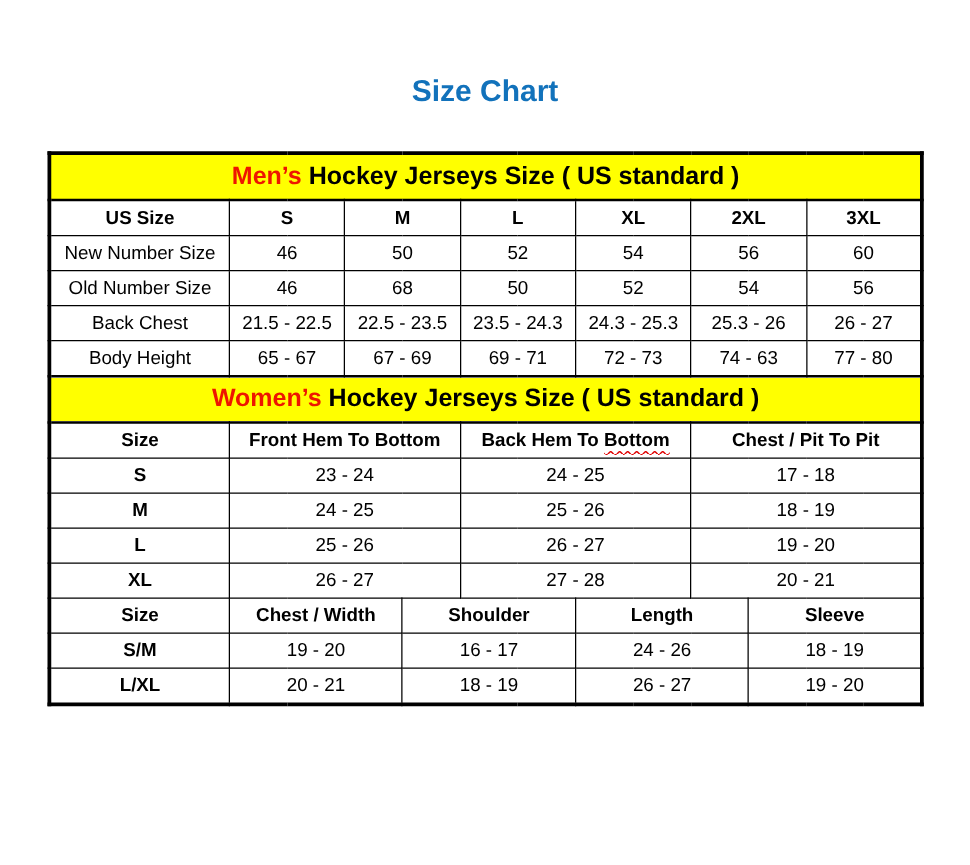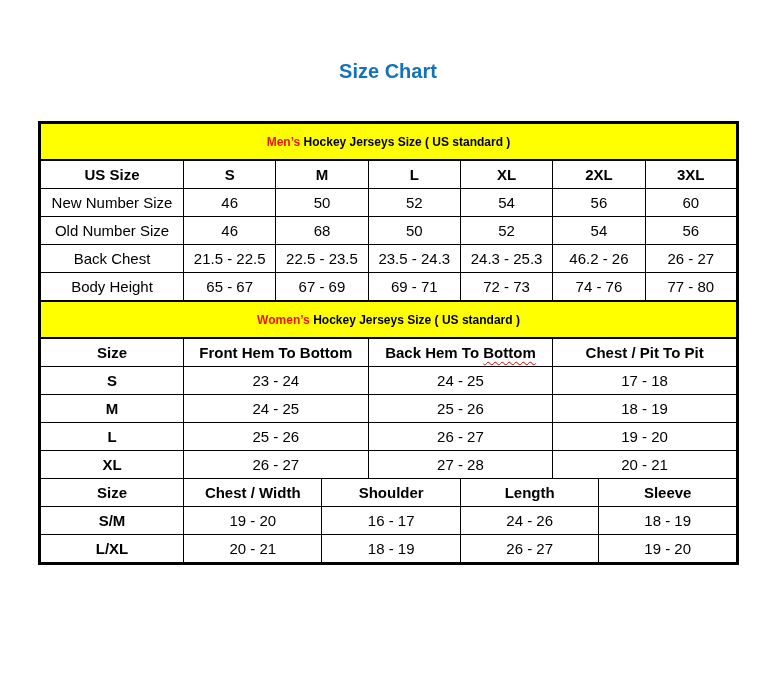--- a/index.html
+++ b/index.html
@@ -3,35 +3,35 @@
 <meta charset="utf-8">
 <style>
   html,body{margin:0;padding:0;}
   body{
     width:776px;height:692px;background:#ffffff;
     font-family:"Liberation Sans", sans-serif;color:#000;
     position:relative;overflow:hidden;
   }
   .page-title{
     margin:60px 0 0 0;padding:0;text-align:center;
-    font-size:20px;font-weight:bold;color:#1272BB;letter-spacing:0px;
+    font-size:24px;font-weight:bold;color:#1272BB;letter-spacing:0px;
   }
   .chart-wrap{position:absolute;left:38px;top:121px;}
   table.size-chart{
     border-collapse:collapse;table-layout:fixed;width:701px;
     border:3px solid #000;
   }
   col.label-col{width:144px;}
   td,th{
     border:1.5px solid #000;text-align:center;vertical-align:middle;
     padding:0 2px;font-size:15px;font-weight:normal;
     white-space:nowrap;overflow:hidden;height:27px;
   }
   tr.banner-row td{
-    background:#FFFF00;height:35px;font-size:12px;font-weight:bold;
+    background:#FFFF00;height:35px;font-size:20px;font-weight:bold;
     border:2px solid #000;
   }
   .banner-accent{color:#EE1500;}
   .banner-rest{color:#000;}
   tr.header-row th{font-weight:bold;}
   td.size-label{font-weight:bold;}
   .squiggle{
     text-decoration:underline;
     text-decoration-style:wavy;
     text-decoration-color:#E00000;
@@ -92,30 +92,30 @@
     <td colspan="2">52</td>
     <td colspan="2">54</td>
     <td colspan="2">56</td>
   </tr>
   <tr>
     <td>Back Chest</td>
     <td colspan="2">21.5 - 22.5</td>
     <td colspan="2">22.5 - 23.5</td>
     <td colspan="2">23.5 - 24.3</td>
     <td colspan="2">24.3 - 25.3</td>
-    <td colspan="2">46.2 - 26</td>
+    <td colspan="2">25.3 - 26</td>
     <td colspan="2">26 - 27</td>
   </tr>
   <tr>
     <td>Body Height</td>
     <td colspan="2">65 - 67</td>
     <td colspan="2">67 - 69</td>
     <td colspan="2">69 - 71</td>
     <td colspan="2">72 - 73</td>
-    <td colspan="2">74 - 76</td>
+    <td colspan="2">74 - 63</td>
     <td colspan="2">77 - 80</td>
   </tr>
 
   <tr class="banner-row">
     <td colspan="13"><span class="banner-accent">Women’s</span><span class="banner-rest"> Hockey Jerseys Size ( US standard )</span></td>
   </tr>
   <tr class="header-row">
     <th>Size</th>
     <th colspan="4">Front Hem To Bottom</th>
     <th colspan="4"><span>Back Hem To </span><span class="squiggle">Bottom</span></th>

